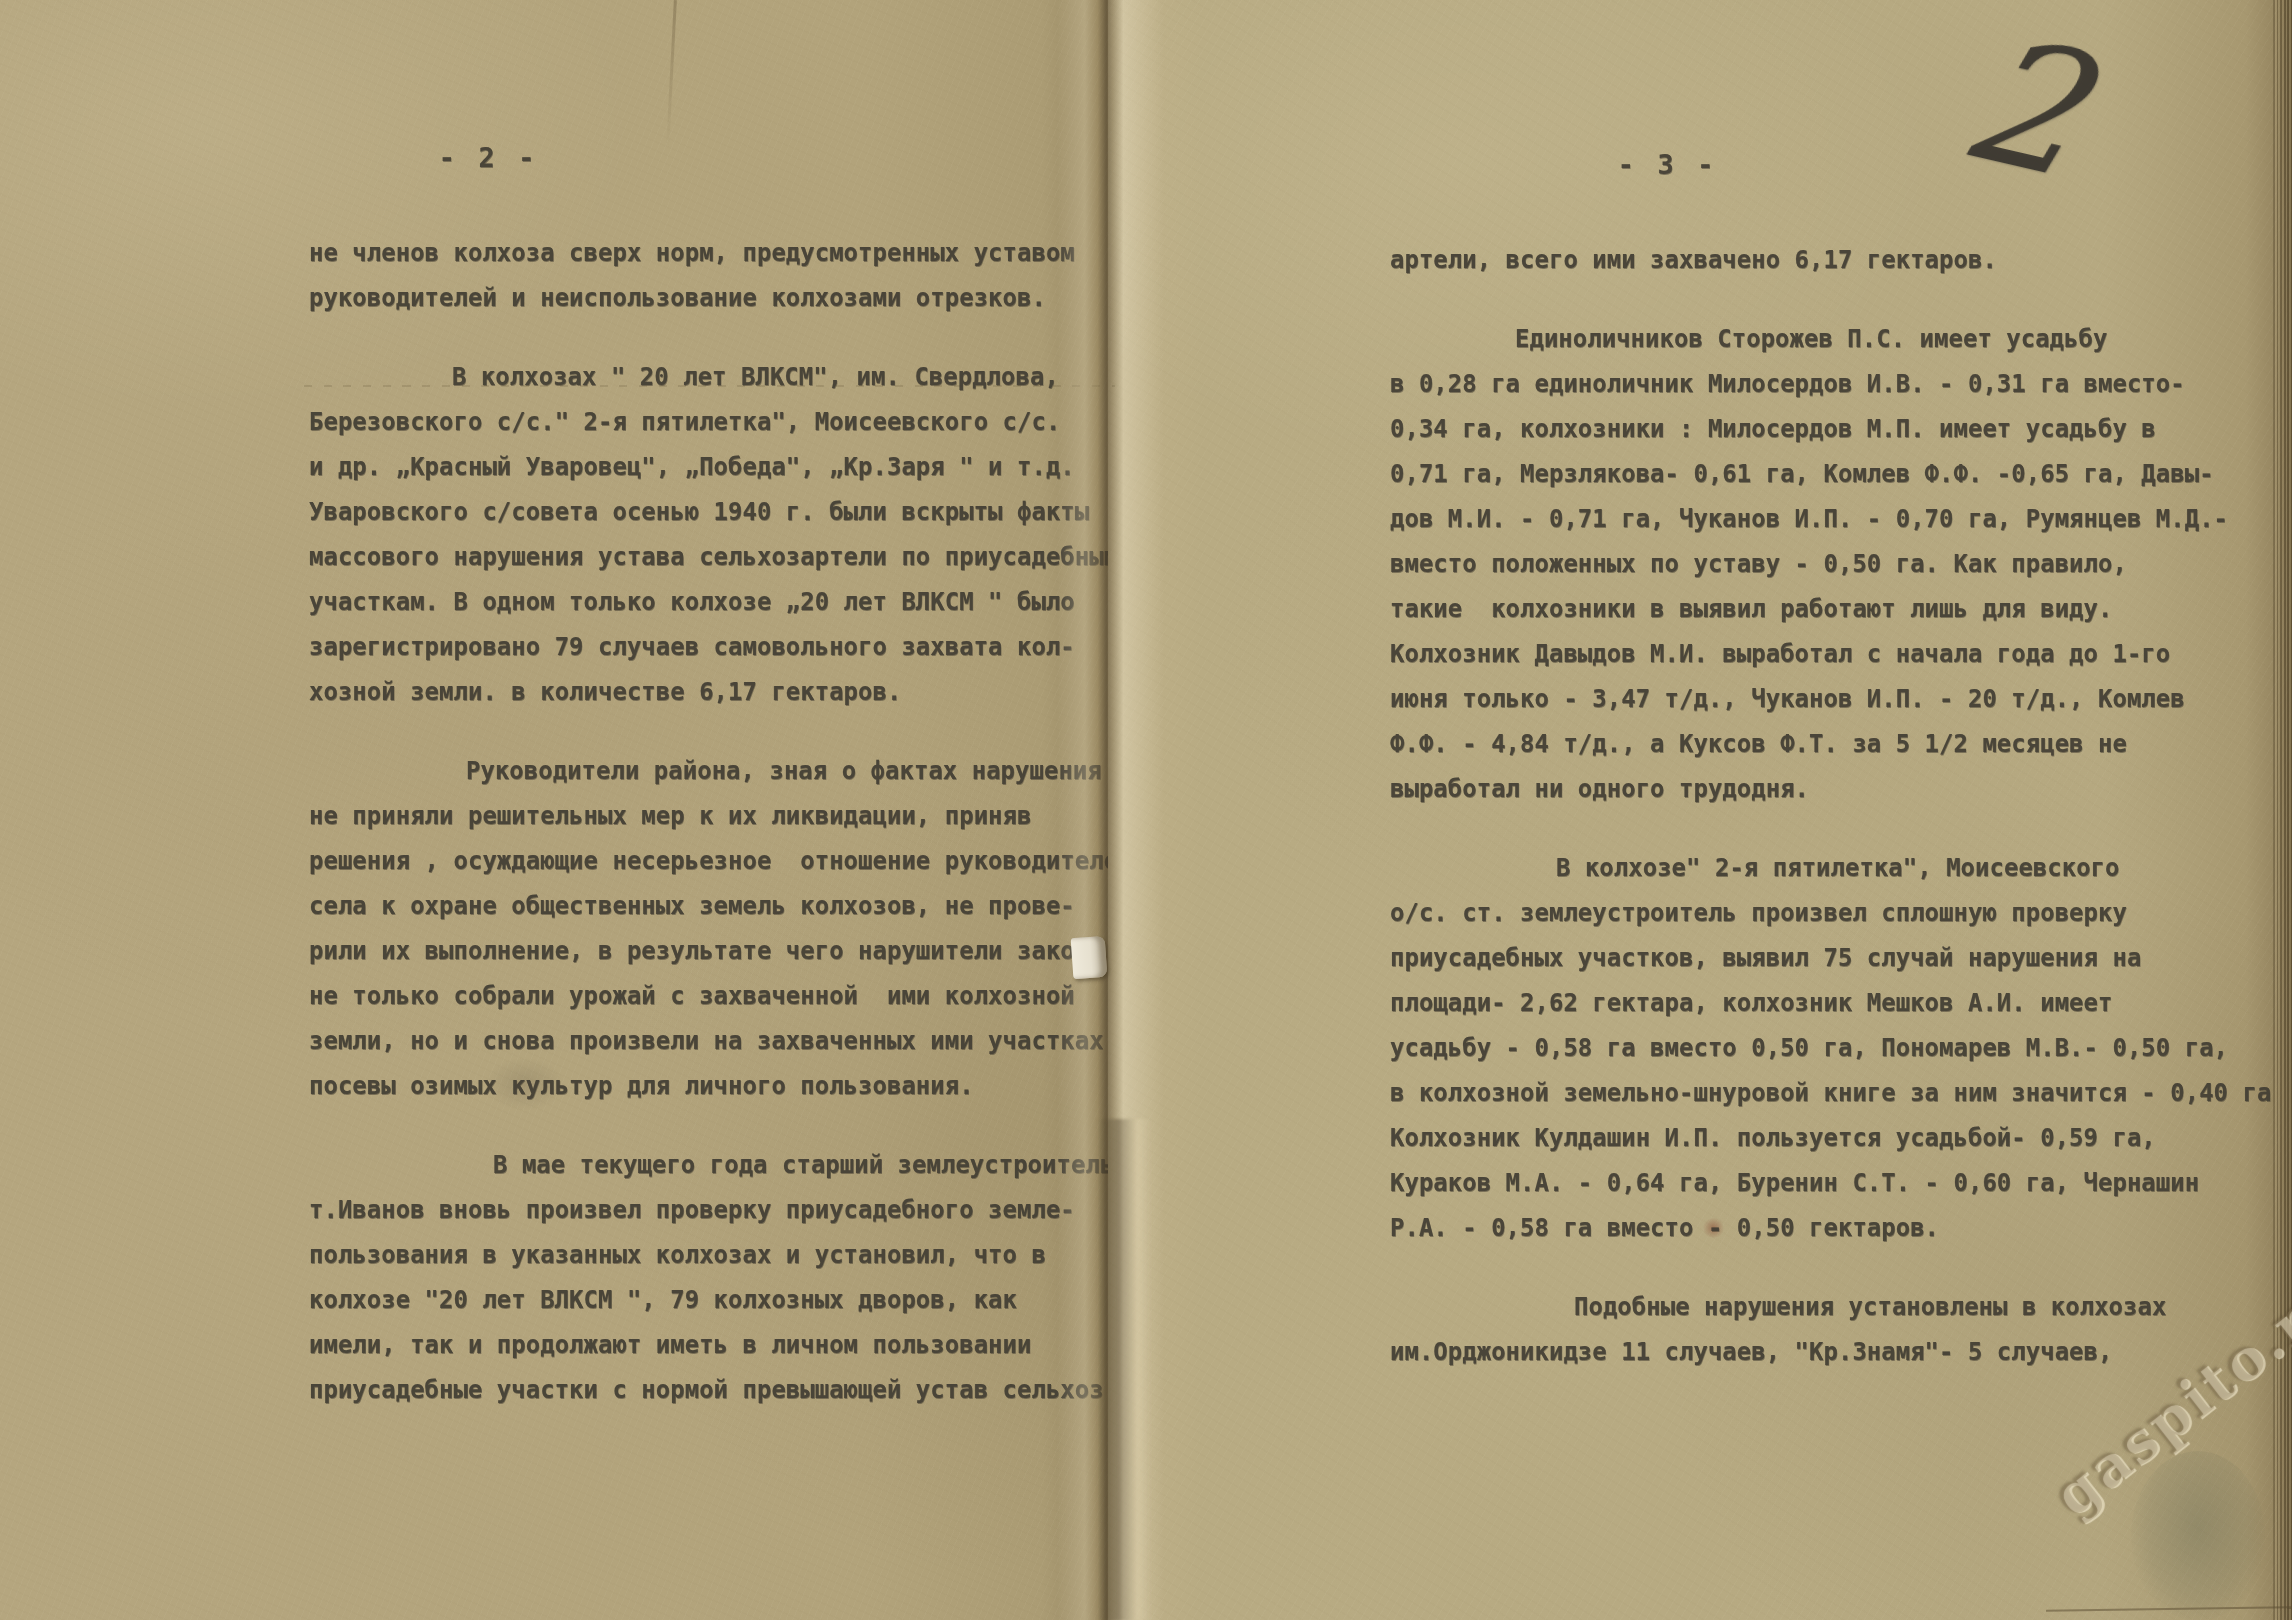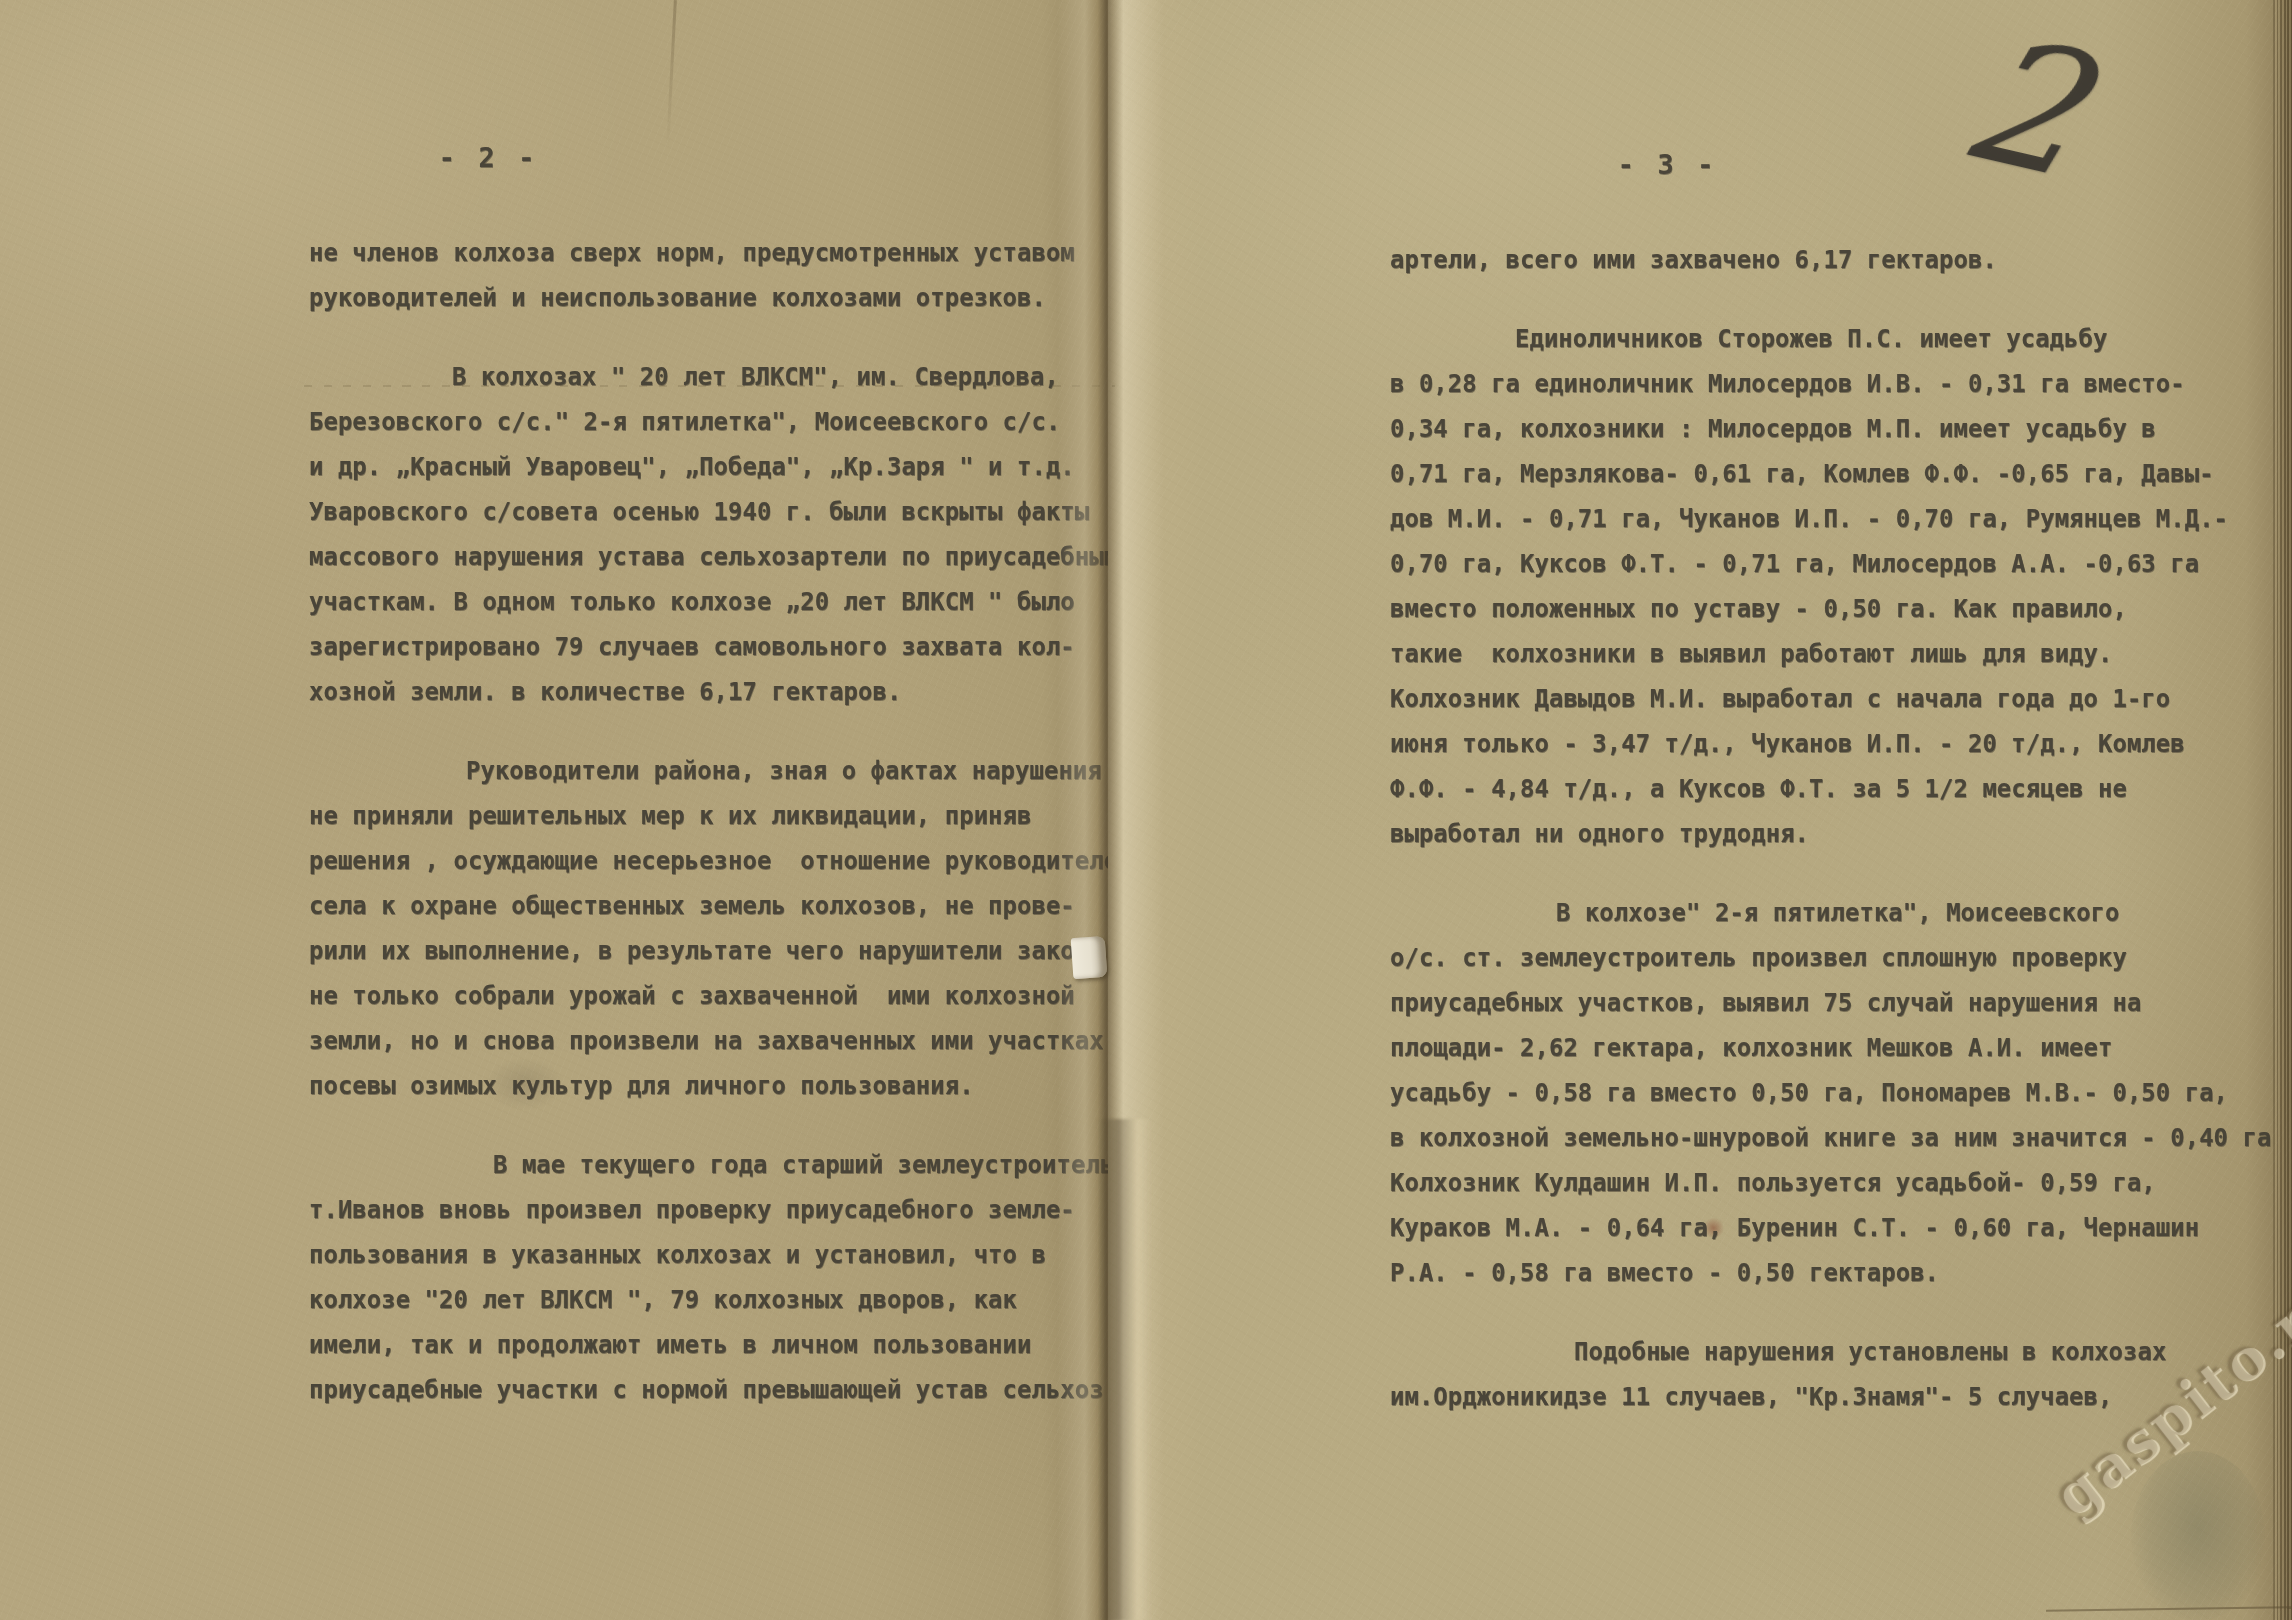--- a/index.html
+++ b/index.html
@@ -187,21 +187,20 @@
 <div class="typed text-block right">
     <div class="para">
       <div class="line">артели, всего ими захвачено 6,17 гектаров.</div>
     </div>
     <div class="para">
       <div class="line indent">Единоличников Сторожев П.С. имеет усадьбу</div>
       <div class="line">в 0,28 га единоличник Милосердов И.В. - 0,31 га вместо-</div>
       <div class="line">0,34 га, колхозники : Милосердов М.П. имеет усадьбу в</div>
       <div class="line">0,71 га, Мерзлякова- 0,61 га, Комлев Ф.Ф. -0,65 га, Давы-</div>
       <div class="line">дов М.И. - 0,71 га, Чуканов И.П. - 0,70 га, Румянцев М.Д.-</div>
-      <div class="line">0,70 га, Куксов Ф.Т. - 0,71 га, Милосердов А.А. -0,63 га</div>
       <div class="line">вместо положенных по уставу - 0,50 га. Как правило,</div>
       <div class="line">такие  колхозники в выявил работают лишь для виду.</div>
       <div class="line">Колхозник Давыдов М.И. выработал с начала года до 1-го</div>
       <div class="line">июня только - 3,47 т/д., Чуканов И.П. - 20 т/д., Комлев</div>
       <div class="line">Ф.Ф. - 4,84 т/д., а Куксов Ф.Т. за 5 1/2 месяцев не</div>
       <div class="line">выработал ни одного трудодня.</div>
     </div>
     <div class="para">
       <div class="line indent">В колхозе" 2-я пятилетка", Моисеевского</div>
       <div class="line">о/с. ст. землеустроитель произвел сплошную проверку</div>

